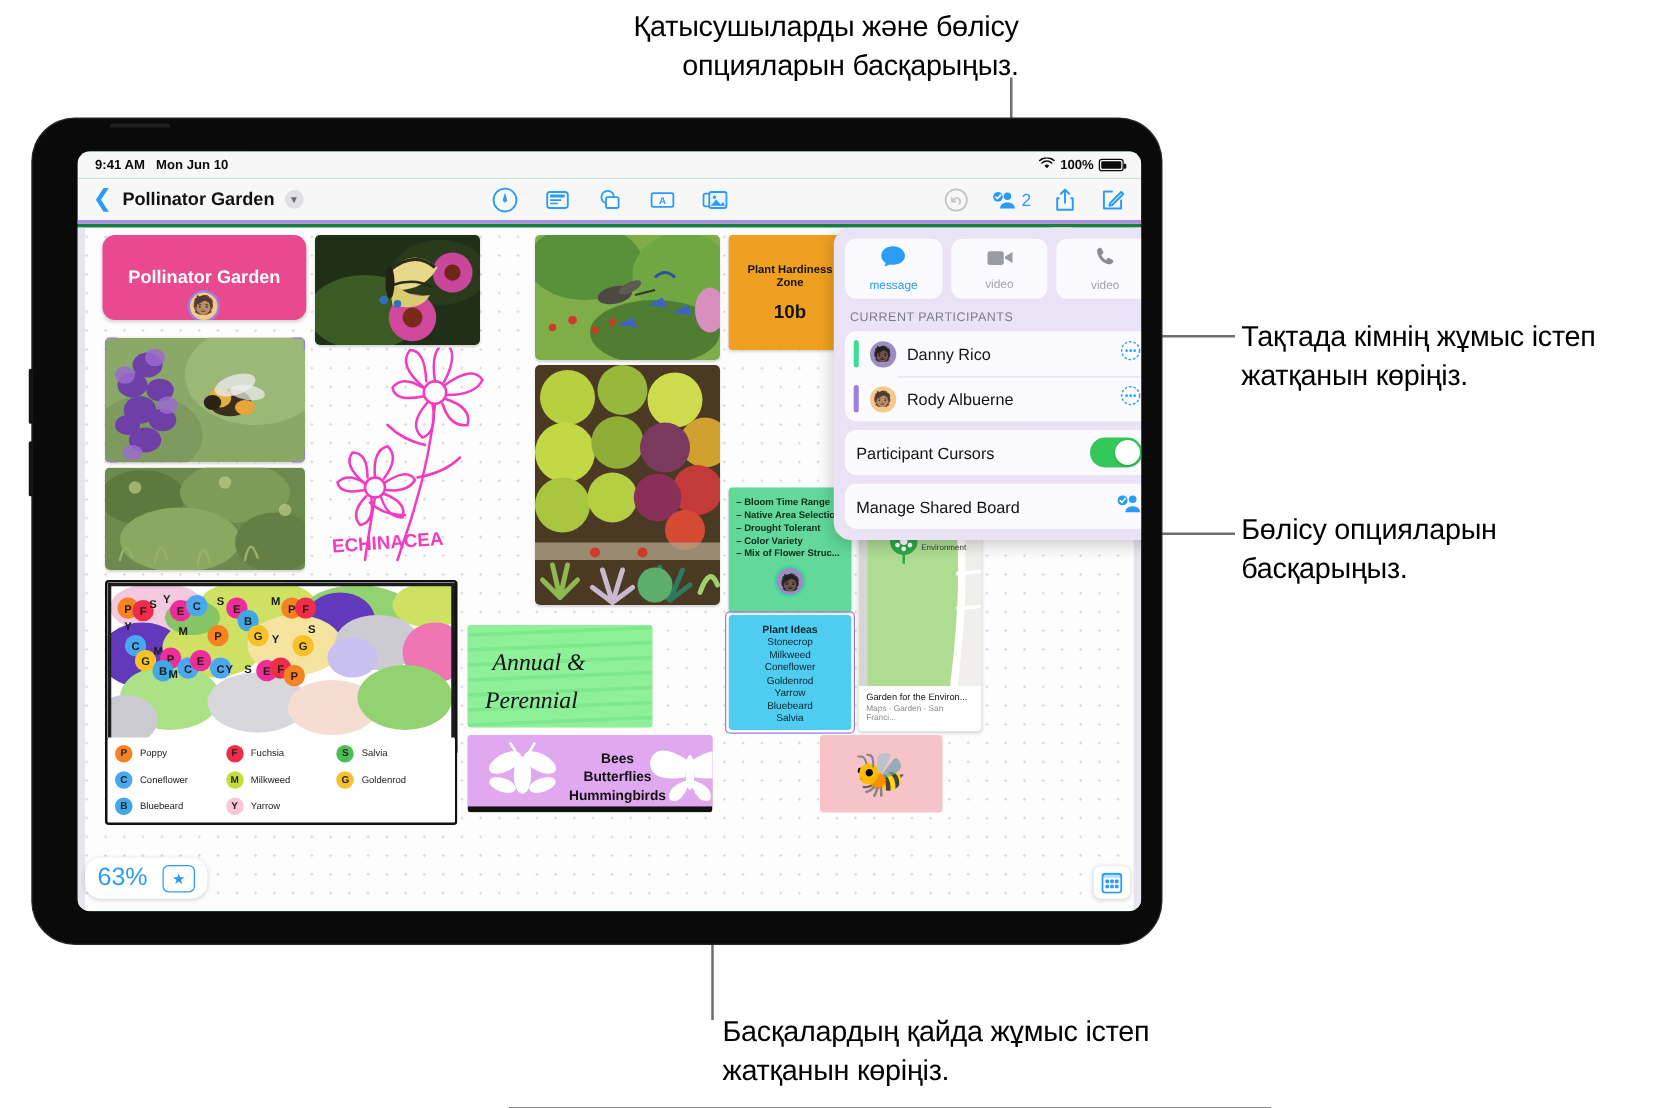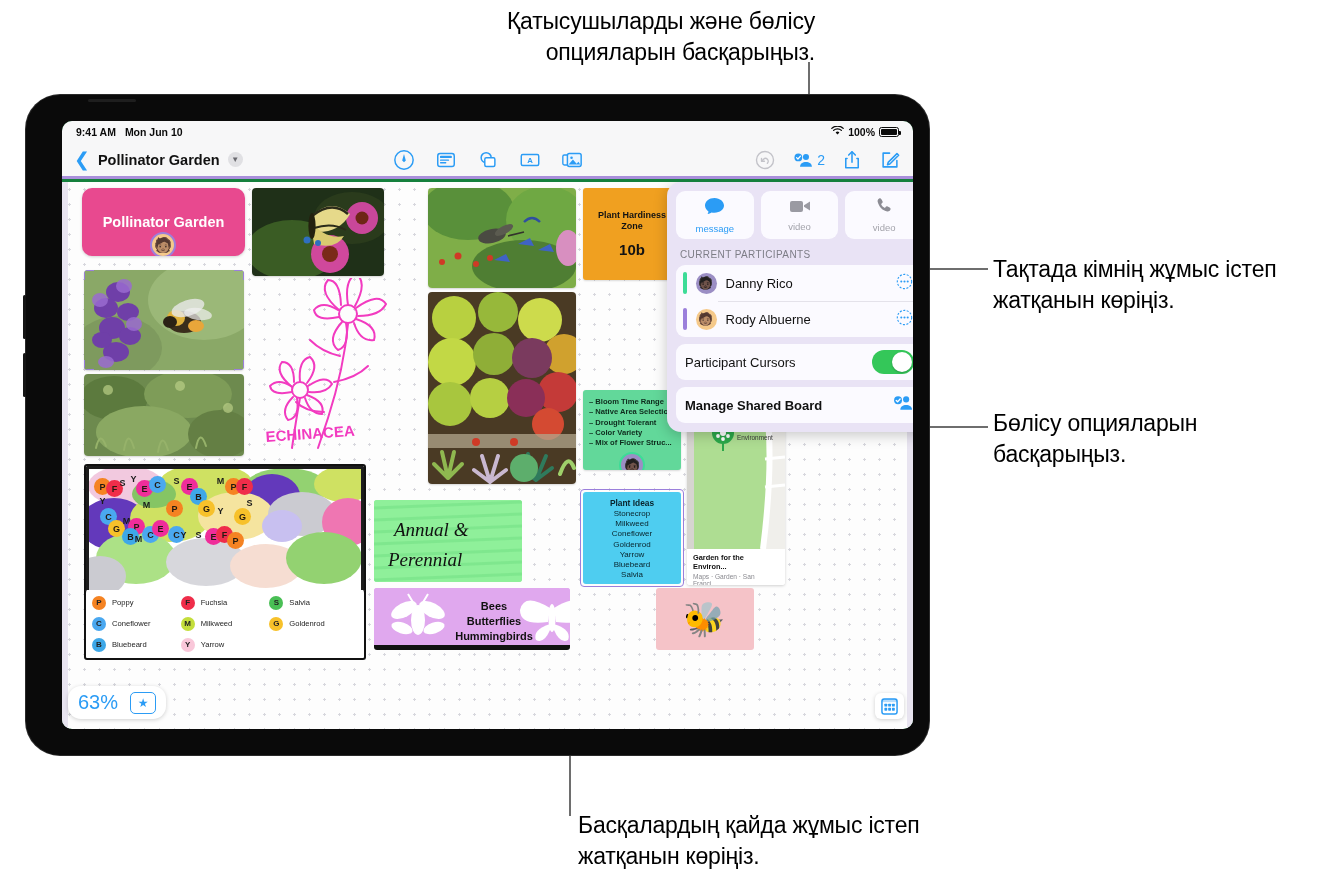--- a/index.html
+++ b/index.html
@@ -227,21 +227,21 @@
     margin-left: auto; width: 42px; height: 24px; border-radius: 12px;
     background: #34c759; position: relative;
   }
   #cursors-toggle::after {
     content: ""; position: absolute; right: 2px; top: 2px;
     width: 20px; height: 20px; border-radius: 50%; background: #fff;
     box-shadow: 0 1px 2px rgba(0,0,0,.25);
   }
   #manage-row {
     background: #fbfaff; border-radius: 9px; margin-top: 7px;
-    height: 36px; display: flex; align-items: center; padding: 0 9px; font-weight: bold;
+    height: 36px; display: flex; align-items: center; padding: 0 9px;
   }
   #manage-label { font-size: 13px; color: #111; }
   #manage-ico { margin-left: auto; }
 </style>
 </head>
 <body>
 
 <div class="callout" id="callout-top">Қатысушыларды және бөлісу опцияларын басқарыңыз.</div>
 <div class="leader" style="left:808px; top:62px; width:1.5px; height:105px;"></div>
 
@@ -502,21 +502,21 @@
             <path d="M108 188 L100 162 M108 188 L118 164 M108 188 L92 176 M108 188 L124 176" stroke="#2f7a5c" stroke-width="4" stroke-linecap="round"></path>
             <circle cx="96" cy="176" r="14" fill="#5dae6c"></circle>
             <path d="M132 182 Q140 160 146 176" stroke="#9fd06a" stroke-width="4" fill="none" stroke-linecap="round"></path>
           </g>
           <circle cx="48" cy="150" r="4" fill="#cf3a26"></circle>
             <circle cx="86" cy="150" r="4" fill="#cf3a26"></circle>
         </svg>
       </div>
 
 
-      <div class="note" style="left:521px; top:208px; width:98px; height:80px; background:#62d89a; padding:7px 6px; box-shadow:0 1px 2px rgba(0,0,0,.14);">
+      <div class="note" style="left:521px; top:208px; width:98px; height:100px; background:#62d89a; padding:7px 6px; box-shadow:0 1px 2px rgba(0,0,0,.14);">
         <ul id="criteria-list" style="list-style:none; font-size:7.6px; font-weight:bold; color:#0e2b1d; line-height:1.35;">
             <li>– Bloom Time Range</li>
             <li>– Native Area Selection</li>
             <li>– Drought Tolerant</li>
             <li>– Color Variety</li>
             <li>– Mix of Flower Struc...</li>
           </ul>
         <span class="cursor-avatar" style="left:36px; top:62px; width:26px; height:26px; background:#9b8ec4; border:2.5px solid #3ddc97;">🧑🏿</span>
       </div>
 
@@ -642,21 +642,21 @@
               <circle cx="41" cy="53" r="1.9"></circle>
               <circle cx="41" cy="59" r="1.9"></circle>
             <circle cx="36" cy="62" r="1.9"></circle>
               <circle cx="31" cy="59" r="1.9"></circle>
               <circle cx="31" cy="53" r="1.9"></circle>
           </g>
           <text x="50" y="55" font-size="6.4" fill="#3a3a3a" font-family="Liberation Sans, sans-serif">Garden for the</text>
           <text x="50" y="63" font-size="6.4" fill="#3a3a3a" font-family="Liberation Sans, sans-serif">Environment</text>
         </svg>
         <div style="padding:4px 6px; background:#fff;">
-          <div style="font-size:7.4px; font-weight:bold; color:#111;">Garden for the Environ...</div>
+          <div style="font-size:7.4px; font-weight:normal; color:#111;">Garden for the Environ...</div>
           <div style="font-size:6.6px; color:#8a8a90; margin-top:2px;">Maps · Garden · San Franci...</div>
         </div>
       </div>
 
       <div class="note" style="left:22px; top:408px; width:282px; height:70px; background:#fff; border:2.5px solid #111; border-top:none;">
         <div id="legend-grid" style="display:grid; grid-template-columns:repeat(3,1fr); grid-auto-rows:21px; padding:2px 6px 0;">
             <div style="display: flex; align-items: center; gap: 6px;">
               <span style="width: 14px; height: 14px; border-radius: 50%; background: rgb(245, 131, 34); color: rgb(34, 34, 34); font-size: 8px; font-weight: bold; display: flex; align-items: center; justify-content: center; flex: 0 0 auto;">P</span>
               <span style="font-size: 7.6px; color: rgb(34, 34, 34);">Poppy</span>
             </div>

